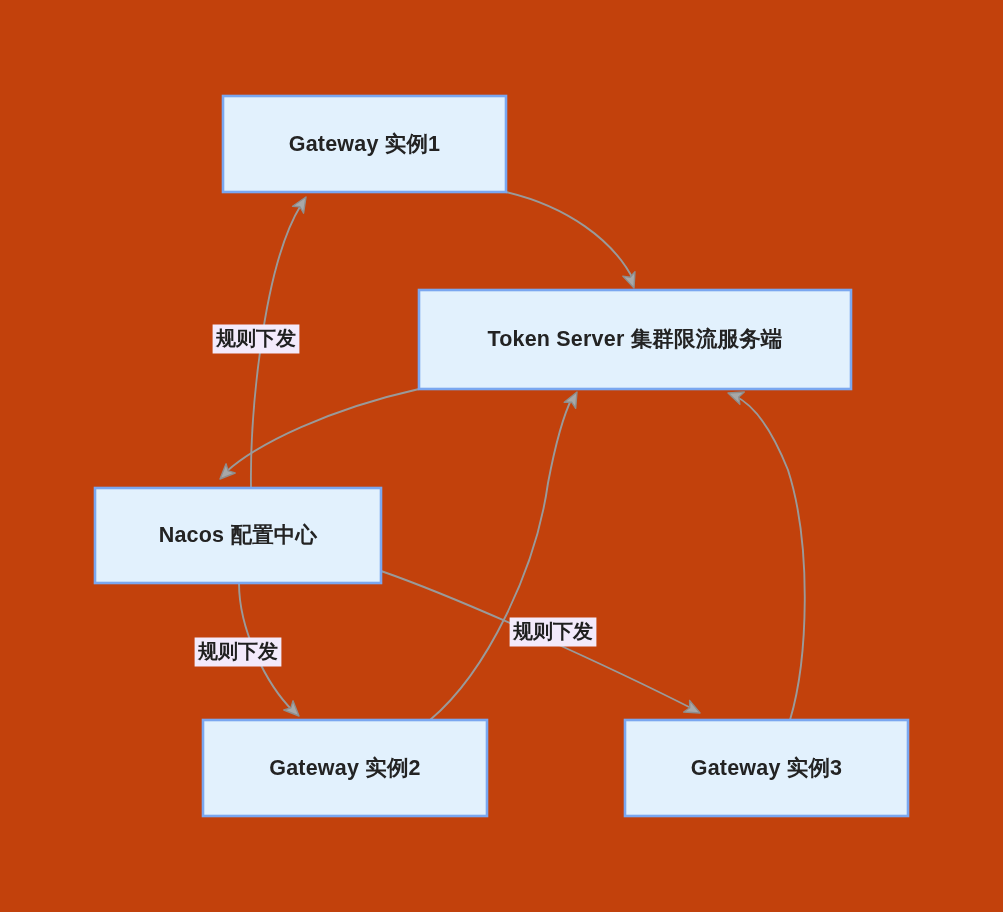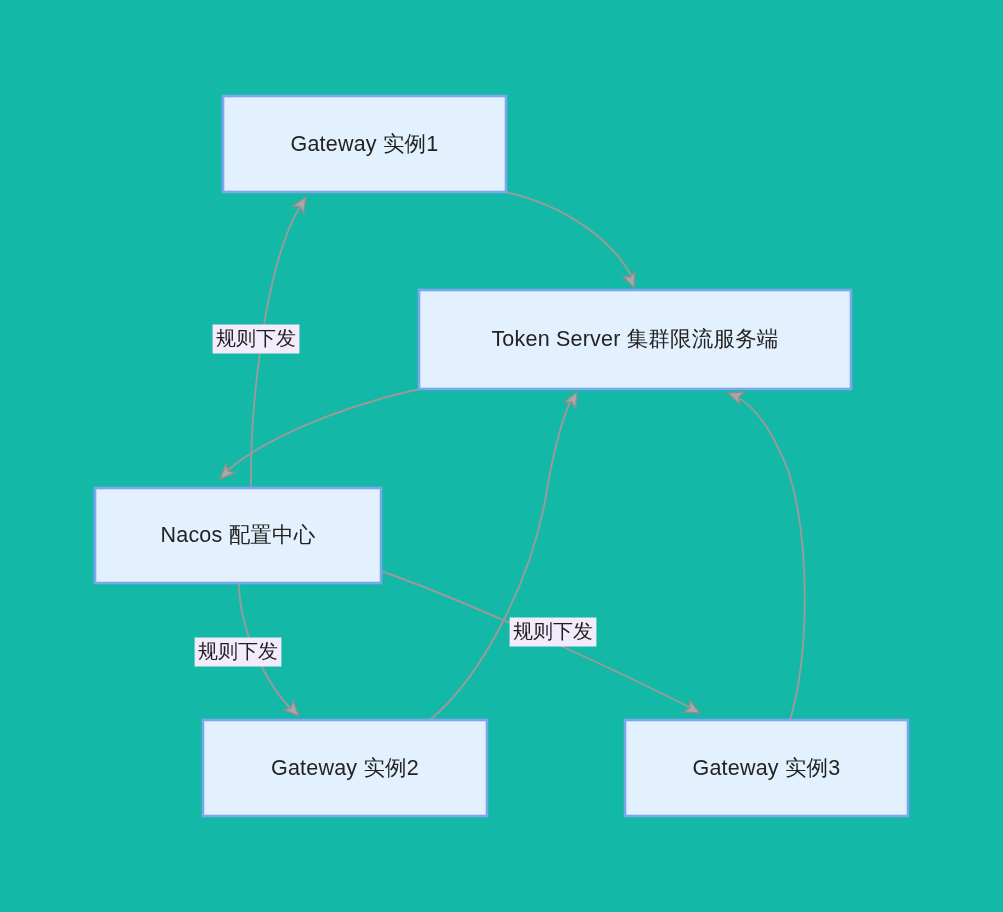--- a/index.html
+++ b/index.html
@@ -11,21 +11,22 @@
   body {
     width: 1003px;
     height: 912px;
     font-family: "Liberation Sans", "DejaVu Sans", sans-serif;
     overflow: hidden;
   }
   #diagram-root {
     position: relative;
     width: 1003px;
     height: 912px;
-    background: #14b8a6;
+    background: #c2410c;
+    font-weight: bold;
   }
   svg#flow-svg {
     position: absolute;
     left: 0;
     top: 0;
     width: 1003px;
     height: 912px;
     display: block;
   }
   .node-rect {

